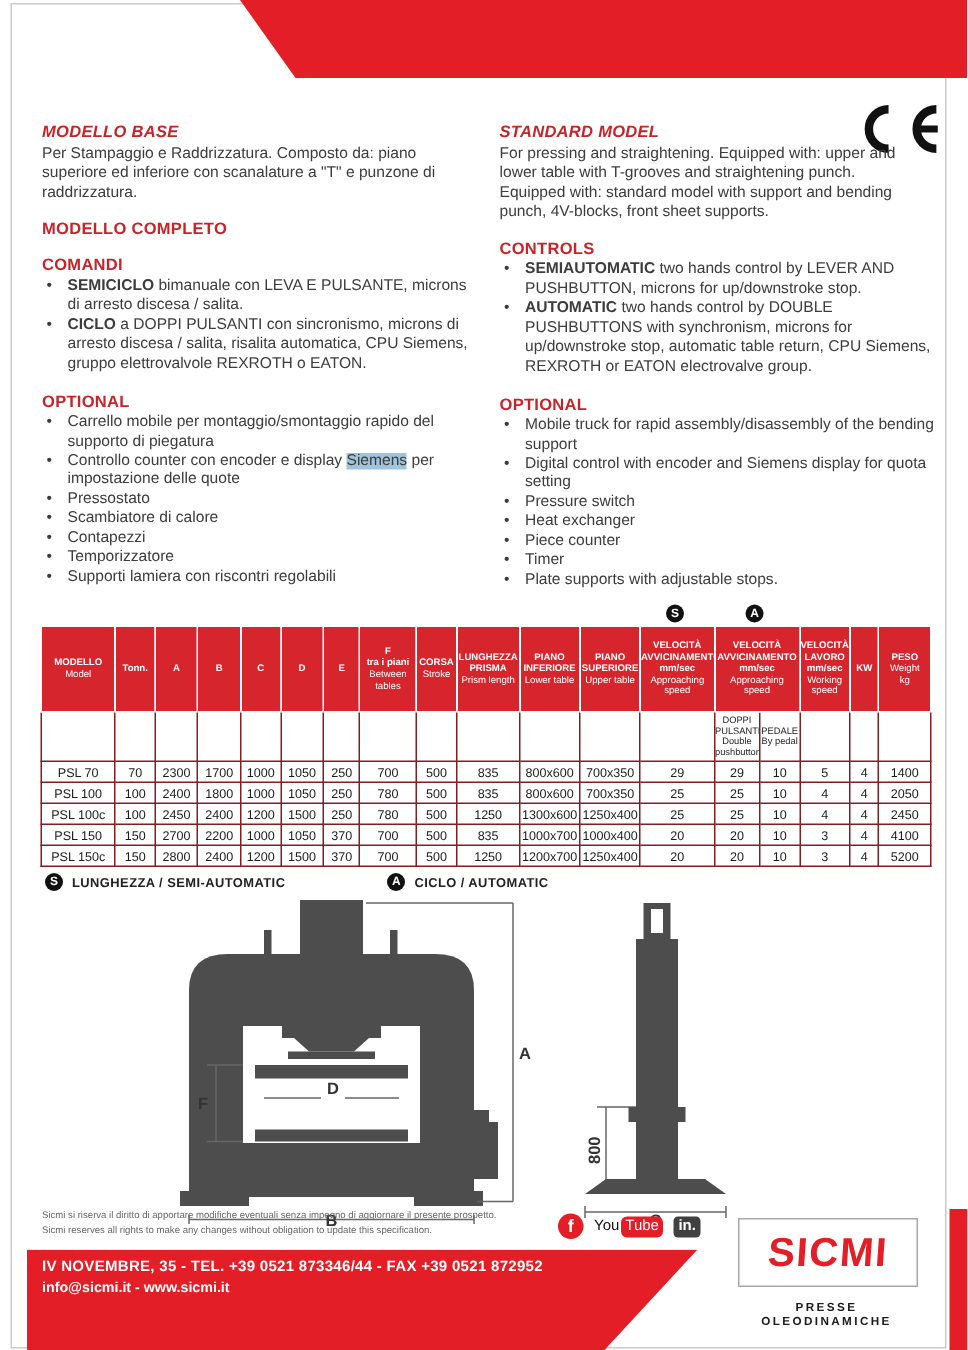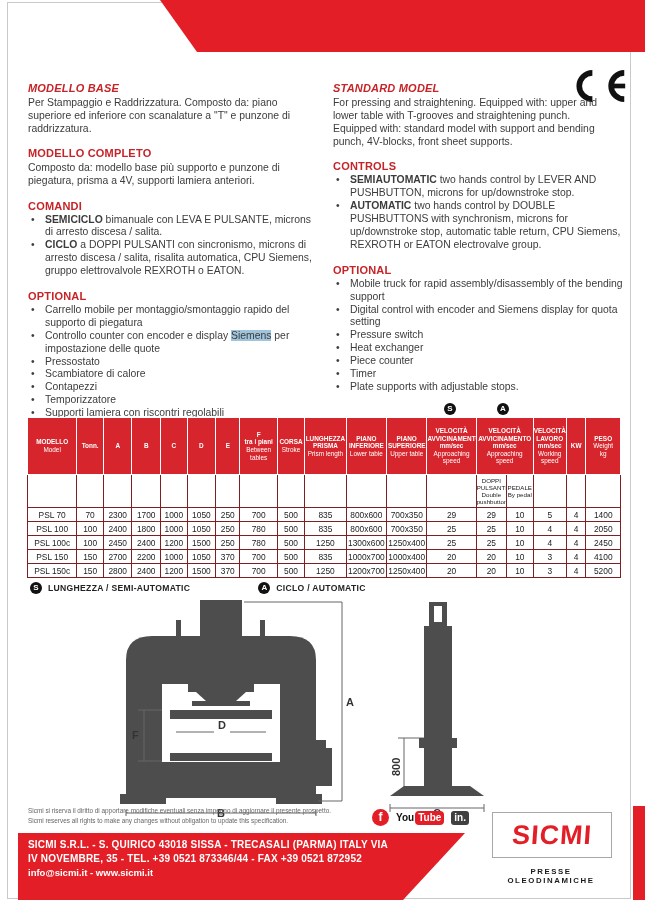--- a/index.html
+++ b/index.html
@@ -48,22 +48,22 @@
   .legend-label{font-size:8.6px;font-weight:bold;color:#222;letter-spacing:.3px;}
   
   .diagram{position:absolute;top:598px;left:92px;}
   
   .disclaimer{position:absolute;top:806px;left:28px;width:332px;font-size:6.4px;
     color:#666;line-height:1.55;}
   .socials{position:absolute;top:809px;left:372px;display:flex;align-items:center;gap:7px;}
   .fb{width:17px;height:17px;border-radius:50%;background:#e31e26;color:#fff;
     font-size:12px;font-weight:bold;text-align:center;line-height:16px;}
   .yt{display:flex;align-items:center;}
-  .yt-you{font-size:10px;font-weight:bold;color:#111;}
-  .yt-tube{font-size:10px;font-weight:bold;color:#fff;background:#e31e26;
+  .yt-you{font-size:10px;font-weight:normal;color:#111;}
+  .yt-tube{font-size:10px;font-weight:normal;color:#fff;background:#e31e26;
     border-radius:4px;padding:0 3px;margin-left:1px;line-height:14px;}
   .lin{font-size:10px;font-weight:bold;color:#fff;background:#404040;
     border-radius:3px;padding:1px 3px;line-height:12px;}
   .footer-band{position:absolute;top:833px;left:18px;width:447px;height:67px;background:#e31e26;
     clip-path:polygon(0 0,100% 0,calc(100% - 62px) 100%,0 100%);color:#fff;padding:5px 0 0 10px;
     box-sizing:border-box;}
   .addr1,.addr2{font-size:10px;font-weight:bold;line-height:1.4;letter-spacing:.2px;}
   .addr3{font-size:9.5px;font-weight:bold;line-height:1.5;}
   .logo-box{position:absolute;top:812px;left:492px;width:118px;height:44px;background:#fff;
     border:1px solid #a8a8a8;display:flex;align-items:center;justify-content:center;}
@@ -88,21 +88,20 @@
   </svg>
 </div>
 
 <div class="cols">
 
   <div class="col">
     <h3>MODELLO BASE</h3>
     <p>Per Stampaggio e Raddrizzatura. Composto da: piano superiore ed inferiore con scanalature a "T" e punzone di raddrizzatura.</p>
 
     <h3>MODELLO COMPLETO</h3>
-    <p>Composto da: modello base più supporto e punzone di piegatura, prisma a 4V, supporti lamiera anteriori.</p>
 
     <h3>COMANDI</h3>
     <ul>
       <li><span class="b">SEMICICLO</span><span> bimanuale con LEVA E PULSANTE, microns di arresto discesa / salita.</span></li>
       <li><span class="b">CICLO</span><span> a DOPPI PULSANTI con sincronismo, microns di arresto discesa / salita, risalita automatica, CPU Siemens, gruppo elettrovalvole REXROTH o EATON.</span></li>
     </ul>
 
     <h3>OPTIONAL</h3>
     <ul>
       <li>Carrello mobile per montaggio/smontaggio rapido del supporto di piegatura</li>
@@ -453,21 +452,20 @@
 <div class="socials">
   <span class="fb">f</span>
   <span class="yt">
     <span class="yt-you">You</span>
     <span class="yt-tube">Tube</span>
   </span>
   <span class="lin">in.</span>
 </div>
 
 <div class="footer-band">
-  <div class="addr1">SICMI S.R.L. - S. QUIRICO 43018 SISSA - TRECASALI (PARMA) ITALY VIA</div>
   <div class="addr2">IV NOVEMBRE, 35 - TEL. +39 0521 873346/44 - FAX +39 0521 872952</div>
   <div class="addr3">info@sicmi.it - www.sicmi.it</div>
 </div>
 
 <div class="logo-box">
   <span class="logo-text">SICMI</span>
 </div>
 <div class="logo-tagline">PRESSE OLEODINAMICHE</div>
 <div class="right-strip"></div>
 

